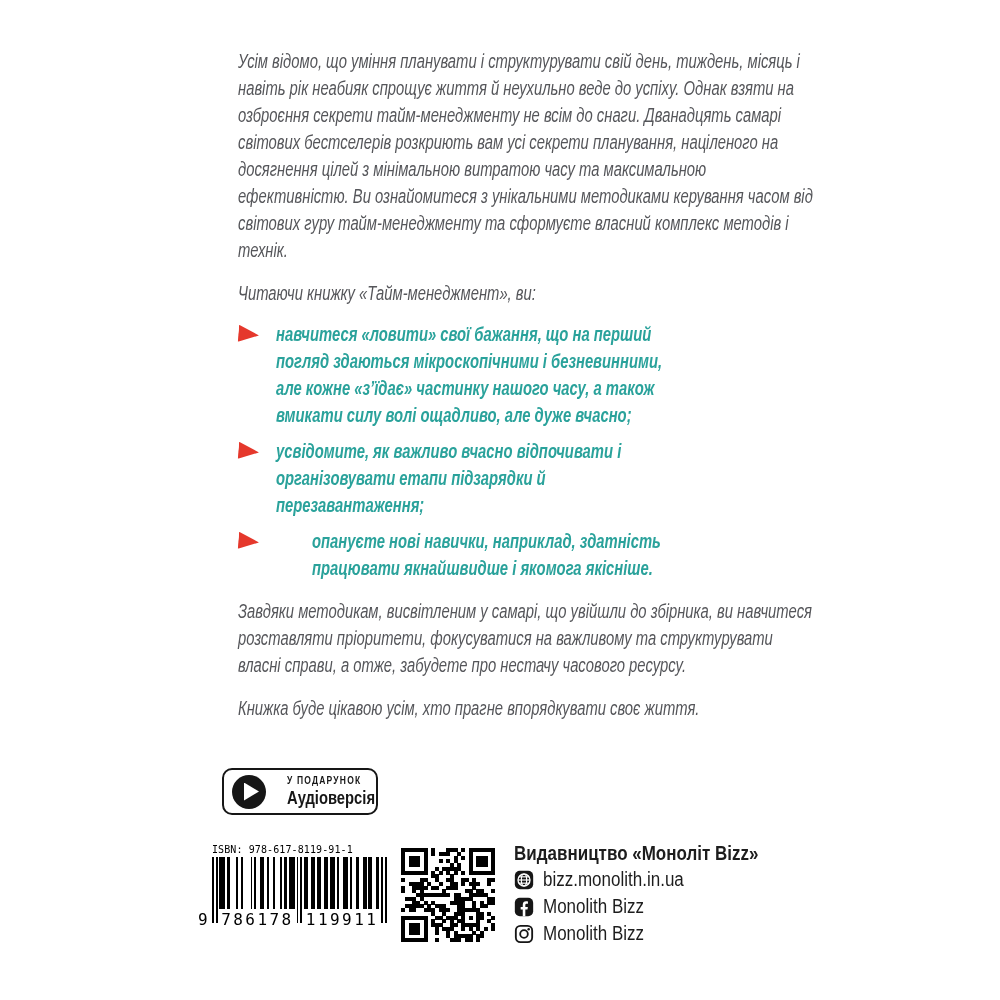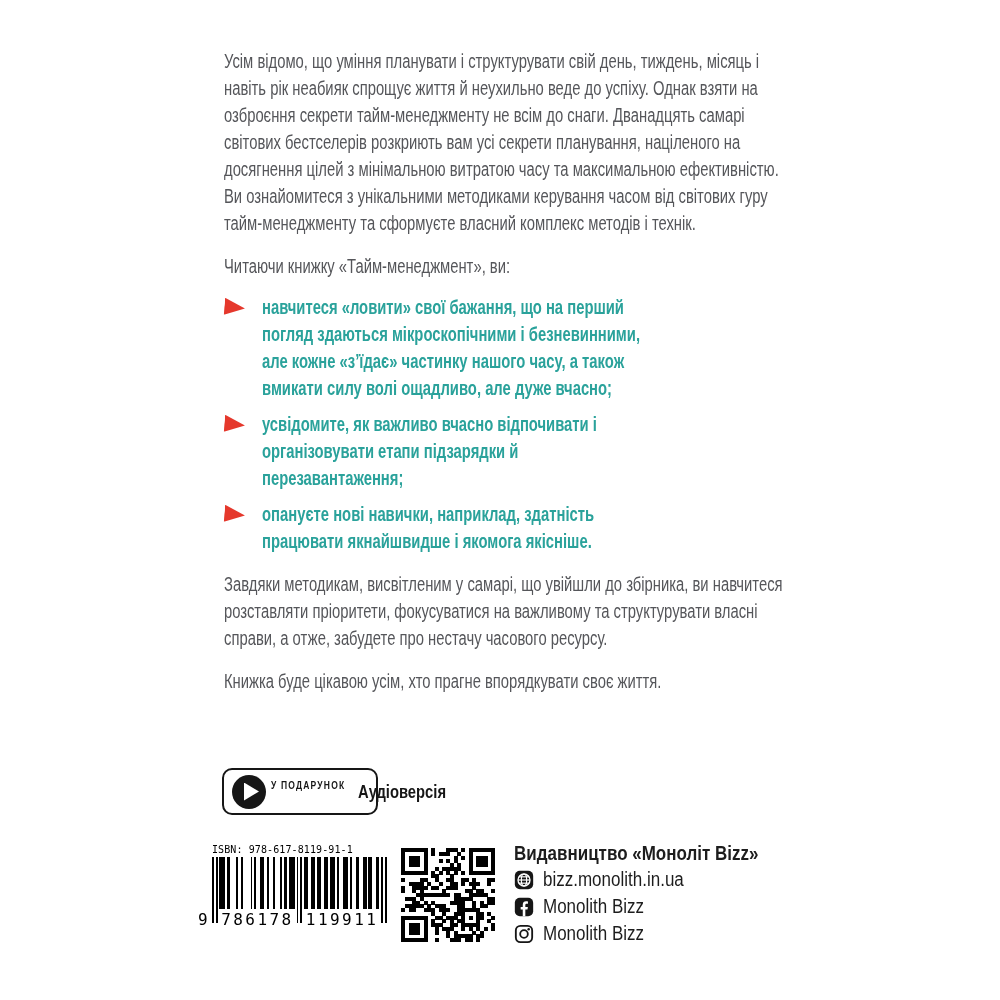--- a/index.html
+++ b/index.html
@@ -4,31 +4,31 @@
 <style>
   html,body{margin:0;padding:0;}
   body{
     width:1000px;height:1000px;background:#ffffff;position:relative;
     font-family:"Liberation Sans", sans-serif;overflow:hidden;
     -webkit-font-smoothing:antialiased;
   }
   .page{position:absolute;inset:0;background:#fff;}
 
   
-  .content{position:absolute;left:224px;top:48px;width:580px;}
+  .content{position:absolute;left:238px;top:48px;width:580px;font-style:italic;}
   .cond{transform:scaleX(0.74);transform-origin:0 0;}
   .body-text{
     font-size:20px;line-height:27px;color:var(--body,#55565a);
     width:778px;margin:0 0 16px 0;font-weight:400;
   }
   .lead-line{margin-bottom:14px;}
 
   ul.bullets{list-style:none;margin:0 0 16px 0;padding:0;}
   li.bullet{display:flex;margin:0 0 9px 0;}
-  li.bullet:last-child{margin-bottom:0;}
+  li.bullet:last-child{margin-bottom:0;gap:36px;}
   .arrow{
     flex:0 0 auto;width:21px;height:17px;margin:5px 17px 0 0;
     background:var(--red,#e5382c);
     clip-path:polygon(0 0,100% 48%,4% 100%);
     transform:rotate(7deg);
   }
   .bullet-text{
     width:724px;font-size:20px;line-height:27px;font-weight:700;
     color:var(--teal,#2aa29b);transform:scaleX(0.74);transform-origin:0 0;
   }
@@ -41,21 +41,21 @@
     display:flex;align-items:center;background:#fff;
   }
   .play-circle{
     width:34px;height:34px;border-radius:50%;background:#161616;
     margin-left:8px;position:relative;flex:0 0 auto;
   }
   .play-tri{
     position:absolute;left:12px;top:8px;width:15px;height:18px;
     background:#fff;clip-path:polygon(0 0,100% 50%,0 100%);
   }
-  .badge-texts{margin-left:5px;display:flex;flex-direction:row;}
+  .badge-texts{margin-left:21px;display:flex;flex-direction:column;}
   .gift-label{
     font-size:10px;font-weight:700;letter-spacing:1.4px;color:#161616;
     transform:scaleX(0.85);transform-origin:0 50%;white-space:nowrap;
   }
   .audio-title{
     font-size:18px;font-weight:700;color:#161616;margin-top:2px;
     transform:scaleX(0.82);transform-origin:0 50%;white-space:nowrap;
   }
 
   

